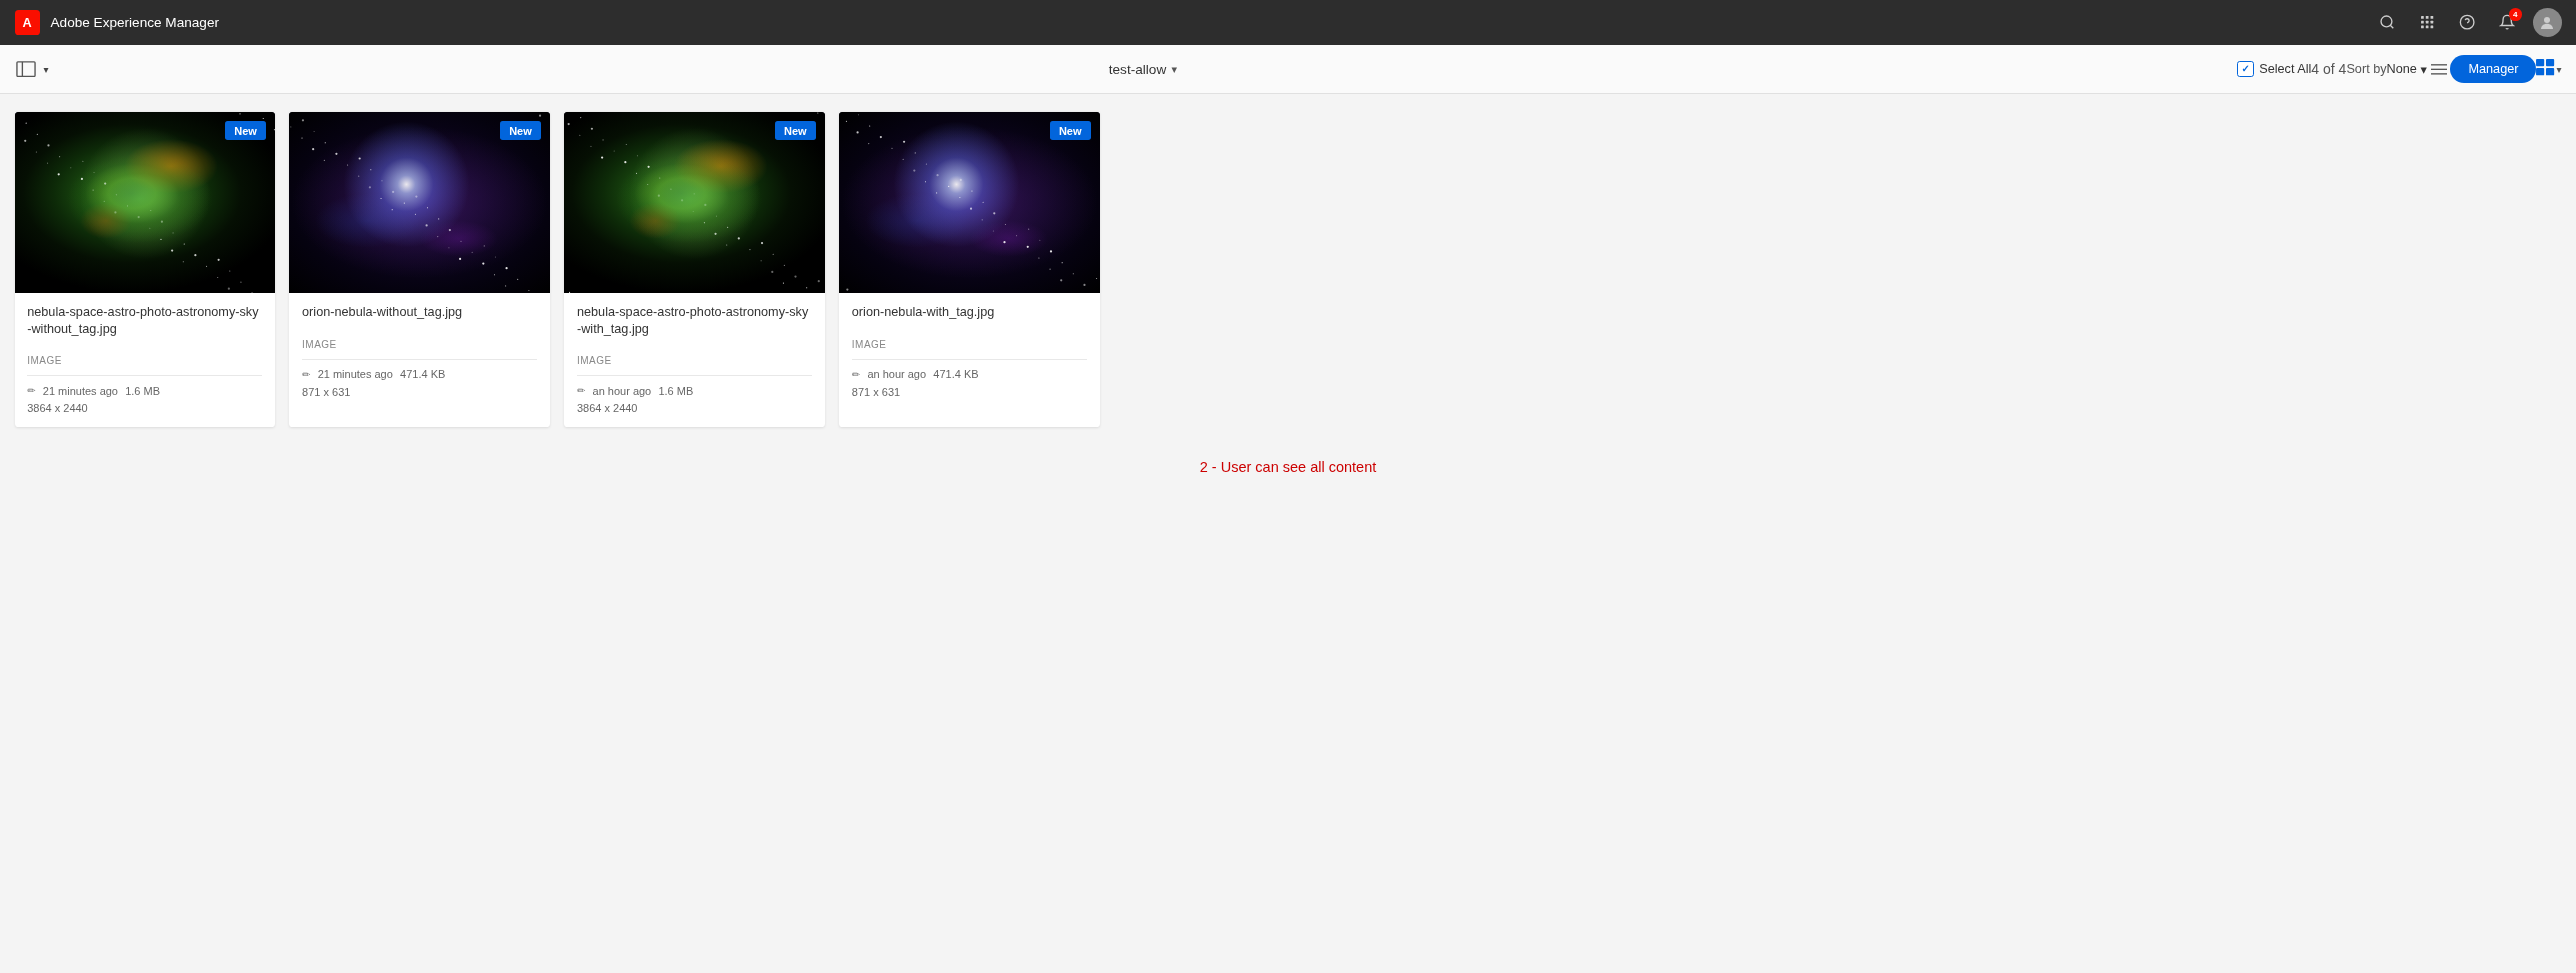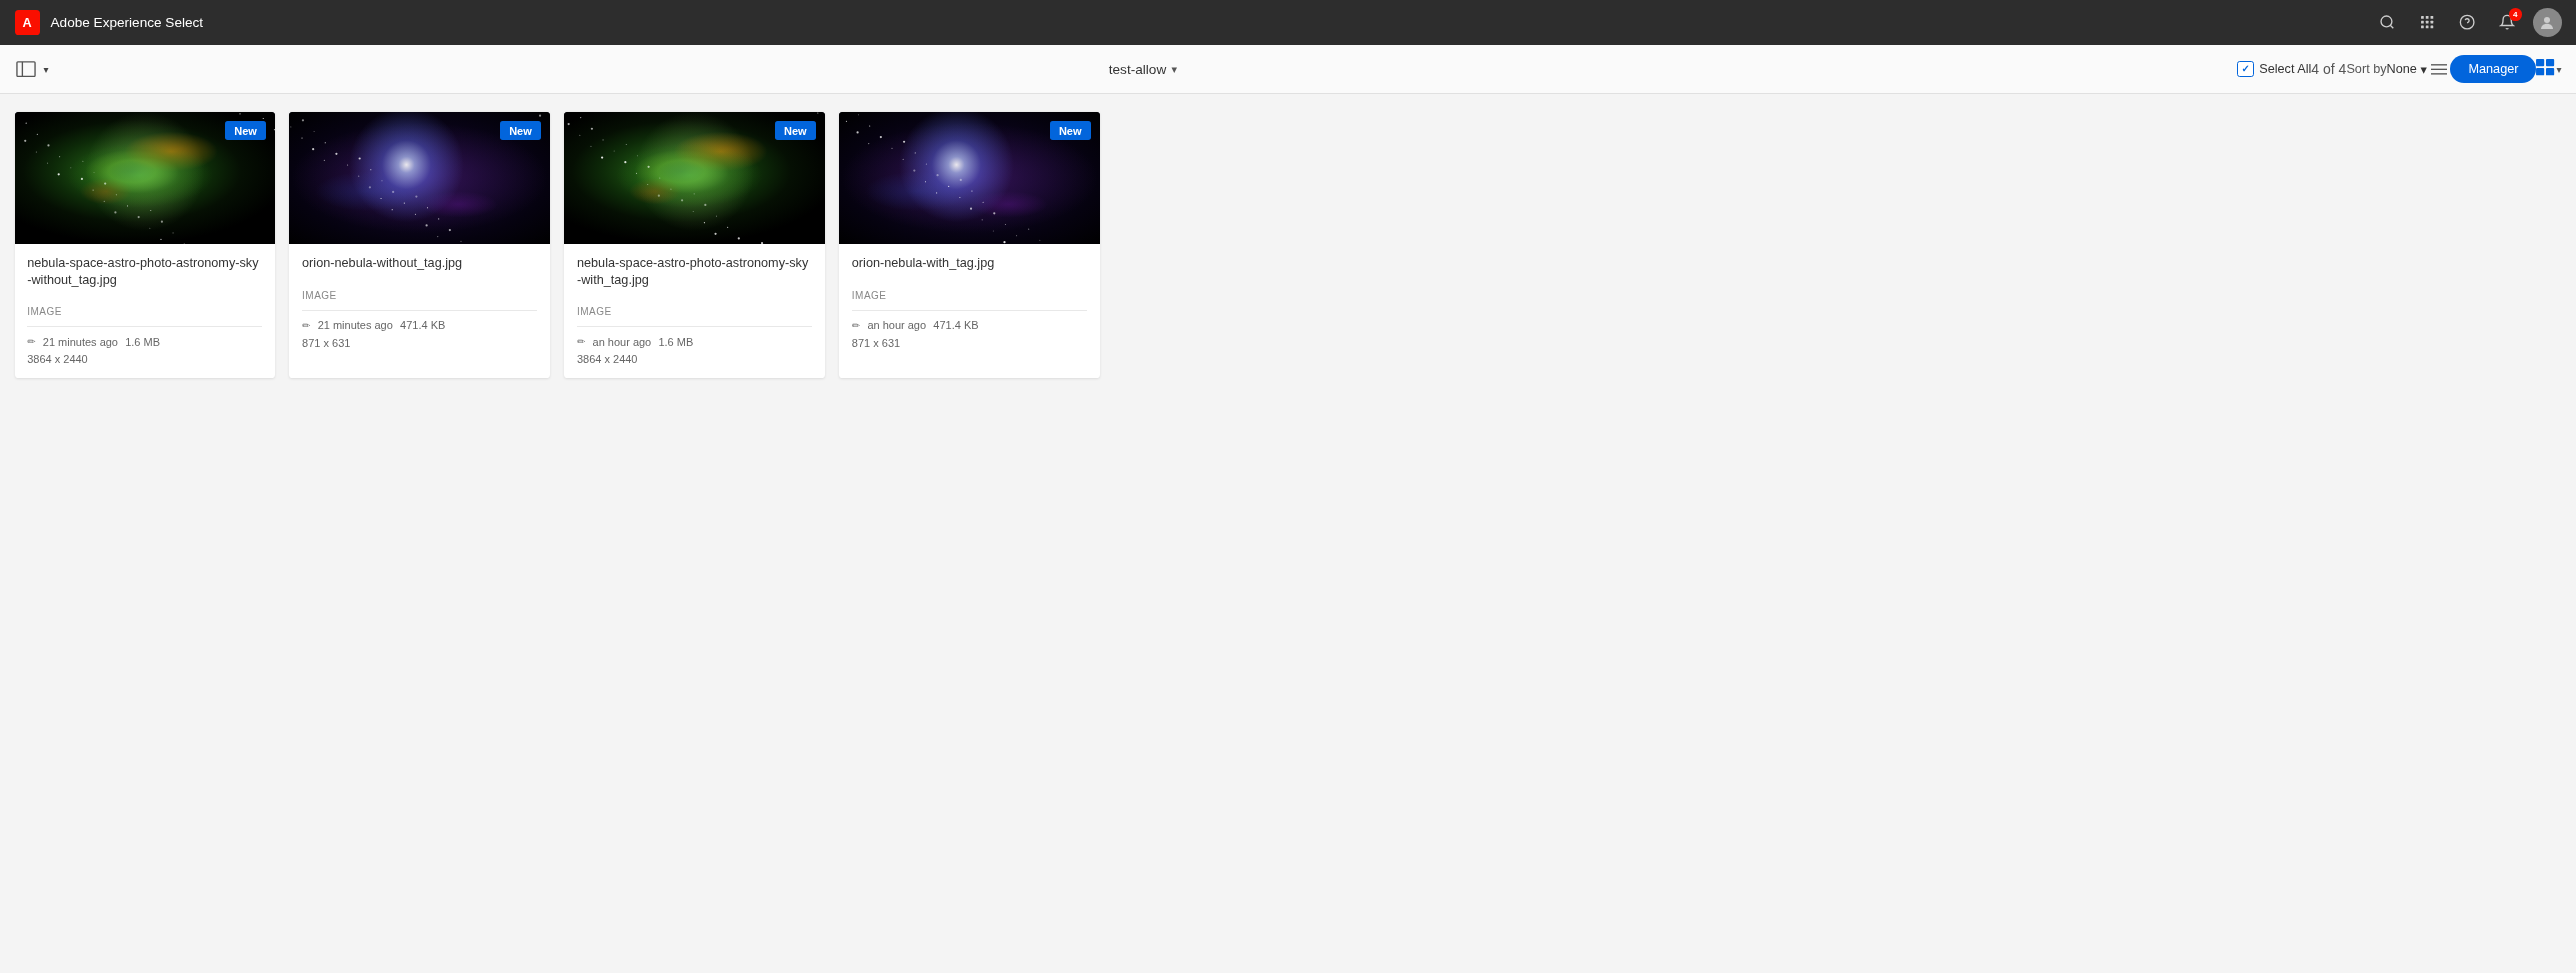--- a/index.html
+++ b/index.html
@@ -151,21 +151,21 @@
       background: white;
       border-radius: 3.6px;
       overflow: hidden;
       box-shadow: 0 0.9px 2.7px rgba(0,0,0,0.1);
       cursor: pointer;
       position: relative;
     }
 
     .card-image-wrapper {
       position: relative;
-      height: 132px;
+      height: 181px;
       overflow: hidden;
       background: #1a1a2e;
     }
 
     
     .nebula-green {
       width: 100%; height: 100%;
       background: radial-gradient(ellipse 60% 55% at 45% 45%, #2d6a2d 0%, #4a8c20 15%, #1a4a10 30%, #0d2a08 50%, #050f03 70%, #000 100%);
       position: relative;
     }
@@ -306,21 +306,21 @@
       pointer-events: none;
     }
   </style>
 </head>
 <body>
 
 <nav class="topnav">
   <div class="adobe-logo">
     <span>A</span>
   </div>
-  <span class="topnav-title">Adobe Experience Select</span>
+  <span class="topnav-title">Adobe Experience Manager</span>
   <div class="topnav-spacer"></div>
   <div class="topnav-icon">
     <svg width="16.3" height="16.3" viewBox="0 0 24 24" fill="none" stroke="currentColor" stroke-width="2">
       <circle cx="11" cy="11" r="8"></circle>
         <line x1="21" y1="21" x2="16.65" y2="16.65"></line>
     </svg>
   </div>
   <div class="topnav-icon">
     <svg width="16.3" height="16.3" viewBox="0 0 24 24" fill="currentColor">
       <rect x="3" y="3" width="4" height="4" rx="0.5"></rect>
@@ -644,15 +644,16 @@
           <span class="edit-icon">✏</span>
           <span>an hour ago</span>
           <span>471.4 KB</span>
         </div>
         <div class="card-dimensions">871 x 631</div>
       </div>
     </div>
     </div>
 
   <div class="annotation-text">
+    <div>2 - User can see all content</div>
   </div>
 </div>
 
 
 </body></html>

